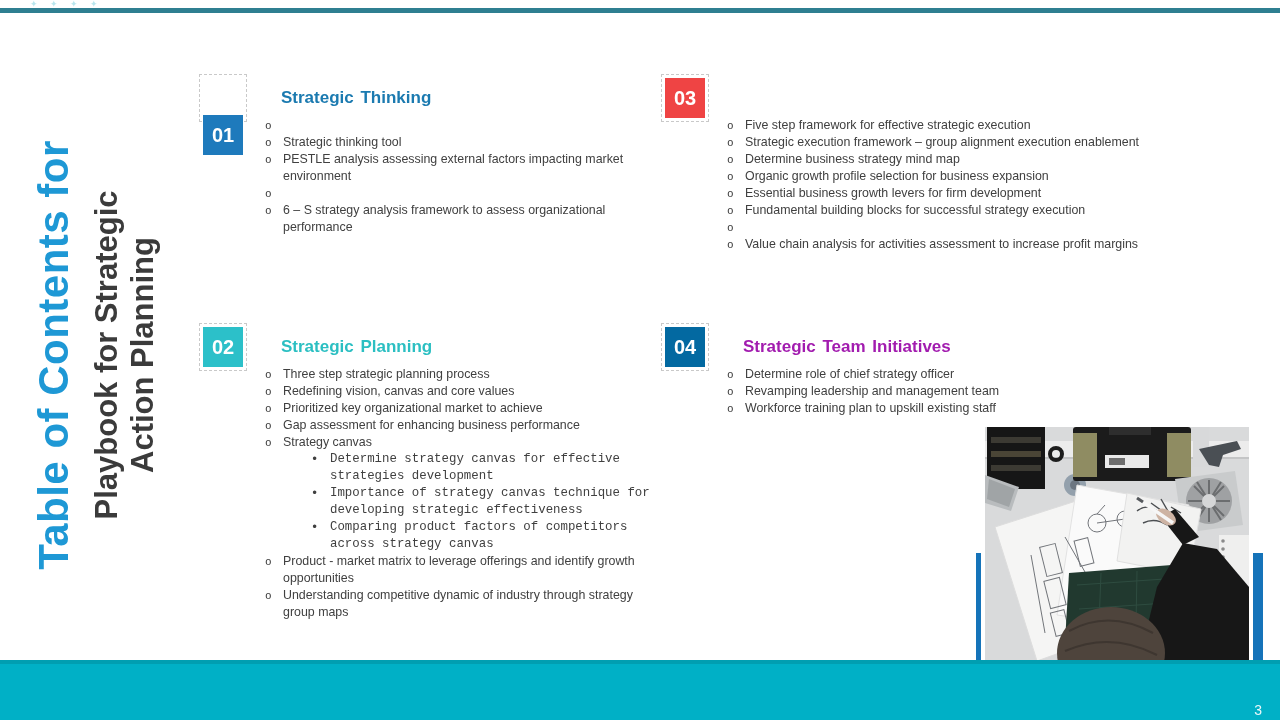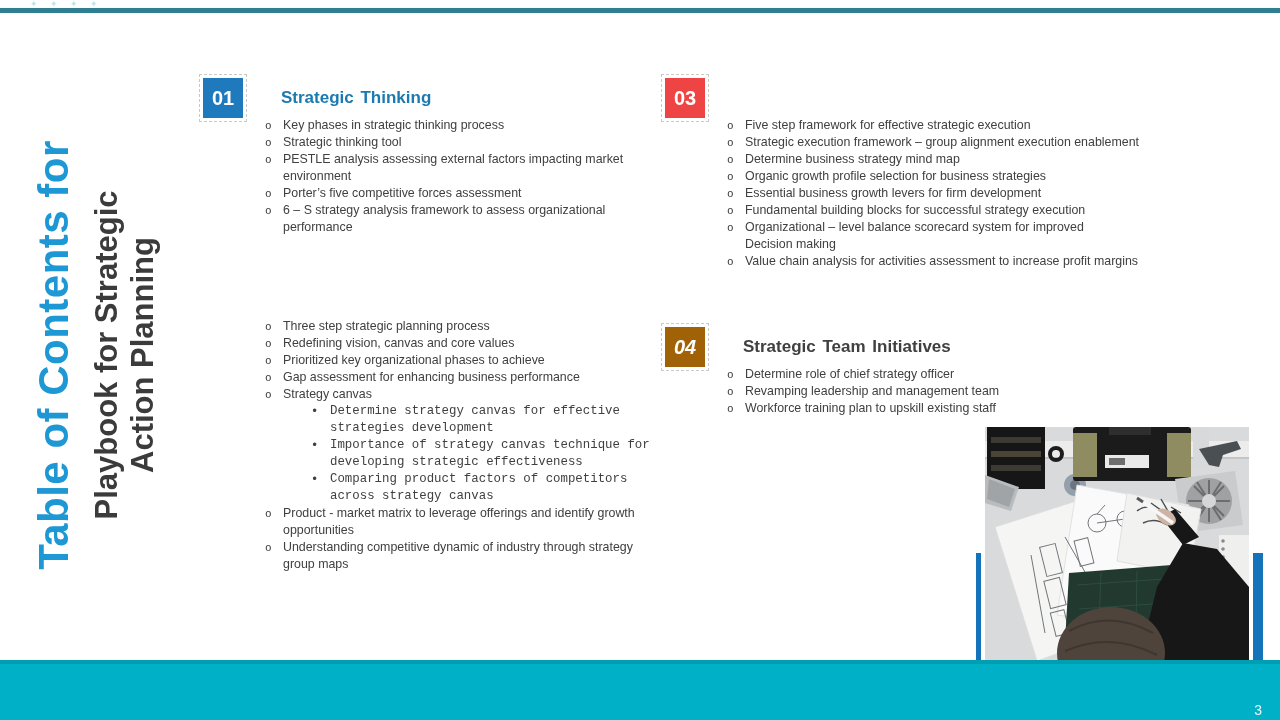--- a/index.html
+++ b/index.html
@@ -72,62 +72,66 @@
   <div class="vt-sub-wrap">
     <span class="vt-sub" style="color: rgb(59, 59, 59);">Playbook for Strategic</span>
     <span class="vt-sub" style="color: rgb(59, 59, 59);">Action Planning</span>
   </div>
 </div>
 
 <div class="section" id="sec-01">
     <div>
     <div class="sec-header">
       <div class="badge-wrap">
-        <div class="badge" style="background: rgb(30, 122, 188);">01</div>
+        <div class="badge" style="background: rgb(30, 122, 188); margin-top: 37px;">01</div>
       </div>
       <div class="sec-title" style="color: rgb(27, 122, 176);">Strategic Thinking</div>
     </div>
     <div class="items" style="color: rgb(64, 64, 64);">
         <div class="item">
           <span class="bullet">o</span>
-          <span class="itext">Key phases in strategic thinking process</span>
         </div>
         <div class="item">
           <span class="bullet">o</span>
           <span class="itext">Strategic thinking tool</span>
         </div>
         <div class="item">
           <span class="bullet">o</span>
           <span class="itext">PESTLE analysis assessing external factors impacting market environment</span>
         </div>
         <div class="item">
           <span class="bullet">o</span>
-          <span class="itext">Porter’s five competitive forces assessment</span>
         </div>
         <div class="item">
           <span class="bullet">o</span>
           <span class="itext">6 – S strategy analysis framework to assess organizational performance</span>
         </div>
       </div>
   </div>
   </div>
 <div class="section" id="sec-02">
     <div>
+    <div class="sec-header">
+      <div class="badge-wrap">
+        <div class="badge" style="background: rgb(44, 192, 201);">02</div>
+      </div>
+      <div class="sec-title" style="color: rgb(43, 191, 194);">Strategic Planning</div>
+    </div>
     <div class="items" style="color: rgb(64, 64, 64);">
         <div class="item">
           <span class="bullet">o</span>
           <span class="itext">Three step strategic planning process</span>
         </div>
         <div class="item">
           <span class="bullet">o</span>
           <span class="itext">Redefining vision, canvas and core values</span>
         </div>
         <div class="item">
           <span class="bullet">o</span>
-          <span class="itext">Prioritized key organizational phases to achieve</span>
+          <span class="itext">Prioritized key organizational market to achieve</span>
         </div>
         <div class="item">
           <span class="bullet">o</span>
           <span class="itext">Gap assessment for enhancing business performance</span>
         </div>
         <div class="item">
           <span class="bullet">o</span>
           <span class="itext">Strategy canvas</span>
         </div>
         <div class="subitem">
@@ -168,49 +172,47 @@
         <div class="item">
           <span class="bullet">o</span>
           <span class="itext">Strategic execution framework – group alignment execution enablement</span>
         </div>
         <div class="item">
           <span class="bullet">o</span>
           <span class="itext">Determine business strategy mind map</span>
         </div>
         <div class="item">
           <span class="bullet">o</span>
-          <span class="itext">Organic growth profile selection for business strategies</span>
+          <span class="itext">Organic growth profile selection for business expansion</span>
         </div>
         <div class="item">
           <span class="bullet">o</span>
           <span class="itext">Essential business growth levers for firm development</span>
         </div>
         <div class="item">
           <span class="bullet">o</span>
           <span class="itext">Fundamental building blocks for successful strategy execution</span>
         </div>
         <div class="item">
           <span class="bullet">o</span>
-          <span class="itext">Organizational – level balance scorecard system for improved
-Decision making</span>
         </div>
         <div class="item">
           <span class="bullet">o</span>
           <span class="itext">Value chain analysis for activities assessment to increase profit margins</span>
         </div>
       </div>
   </div>
   </div>
 <div class="section" id="sec-04">
     <div>
     <div class="sec-header">
       <div class="badge-wrap">
-        <div class="badge" style="background: #a16207; font-style: italic;">04</div>
-      </div>
-      <div class="sec-title" style="color: #404040;">Strategic Team Initiatives</div>
+        <div class="badge" style="background: #0369a1;">04</div>
+      </div>
+      <div class="sec-title" style="color: #a21caf;">Strategic Team Initiatives</div>
     </div>
     <div class="items" style="color: rgb(64, 64, 64);">
         <div class="item">
           <span class="bullet">o</span>
           <span class="itext">Determine role of chief strategy officer</span>
         </div>
         <div class="item">
           <span class="bullet">o</span>
           <span class="itext">Revamping leadership and management team</span>
         </div>

